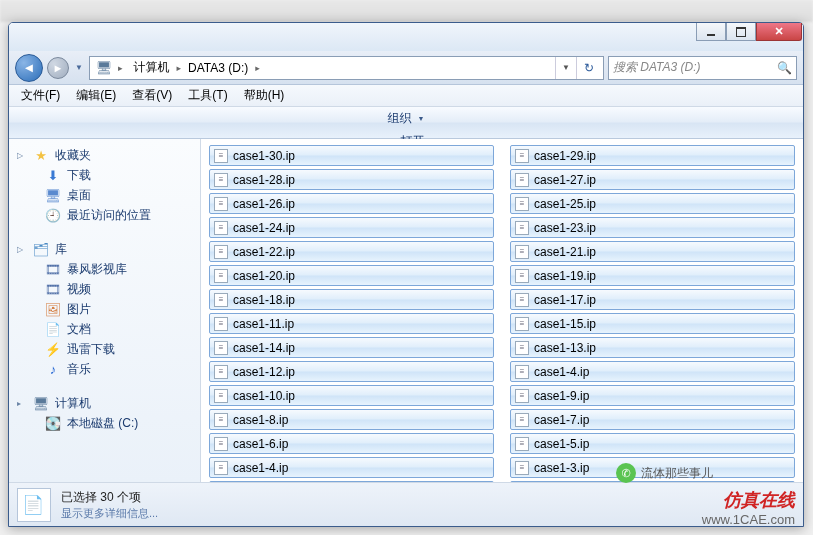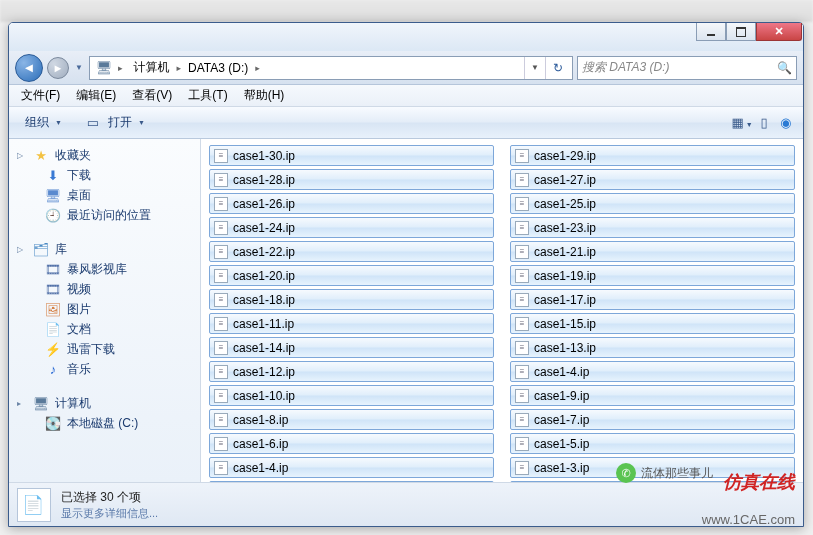--- a/index.html
+++ b/index.html
@@ -17,27 +17,27 @@
 .addrbar { height: 34px; background: linear-gradient(#e8eef7, #d6e1ef); display:flex; align-items:center; padding: 3px 6px; border-bottom:1px solid #b5c5da; gap:4px; }
 .nav-back, .nav-fwd { width:28px; height:28px; border-radius:50%; background: radial-gradient(circle at 30% 30%, #8ab5e6, #2b6db8); border:1px solid #2a5a96; display:flex; align-items:center; justify-content:center; color:#fff; font-size:13px; }
 .nav-fwd { width:22px; height:22px; background: radial-gradient(circle at 30% 30%, #d0d8e3, #a0adbf); border-color:#7a889c; font-size:11px; }
 .nav-drop { width:12px; height:22px; display:flex; align-items:center; justify-content:center; color:#4a6a9a; font-size:8px; }
 .breadcrumb { flex:1; height:24px; background:#fff; border:1px solid #8a9db5; display:flex; align-items:center; font-size:12px; padding:0 2px; }
 .breadcrumb .seg { padding: 0 4px; display:flex; align-items:center; gap:3px; }
 .breadcrumb .sep { color:#666; font-size:9px; padding:0 3px; }
 .breadcrumb .spacer { flex:1; }
 .breadcrumb .refresh { padding:0 7px; color:#2b5a9a; font-size:12px; border-left:1px solid #ccd; height:100%; display:flex; align-items:center; }
 .breadcrumb .bdrop { padding:0 6px; font-size:8px; color:#555; border-left:1px solid #ccd; height:100%; display:flex; align-items:center; }
-.searchbox { width:220px; height:24px; background:#fff; border:1px solid #8a9db5; display:flex; align-items:center; padding:0 4px; font-size:12px; color:#888; font-style:italic;gap:11px; }
+.searchbox { width:189px; height:24px; background:#fff; border:1px solid #8a9db5; display:flex; align-items:center; padding:0 4px; font-size:12px; color:#888; font-style:italic;gap:11px; }
 .searchbox .sico { margin-left:auto; font-style:normal; color:#4a6a9a; }
 
 .menubar { height:22px; background:linear-gradient(#f6f9fd,#eaf0f8); border-bottom:1px solid #cfd9e6; display:flex; align-items:center; font-size:12px; padding:0 4px; }
 .menubar span { padding:18px 8px; }
 
-.toolbar { height:32px; background:linear-gradient(#f8fbff,#e4edf8 48%,#d8e5f4 52%,#e8f1fb); border-bottom:1px solid #b9c9dd; display:flex; align-items:center; font-size:12px; padding:0 6px; color:#1a3a6e; }
+.toolbar { height:32px; background:linear-gradient(#f8fbff,#e4edf8 48%,#d8e5f4 52%,#e8f1fb); border-bottom:1px solid #b9c9dd; display:flex; align-items:center; font-size:12px; padding:0 6px; color:#1a3a6e;flex-direction:column; }
 .toolbar .tbtn { padding:3px 10px; display:flex; align-items:center; gap:4px; }
 .toolbar .tspacer { flex:1; }
 .toolbar .ticon { width:22px; text-align:center; color:#3a5a8a; font-size:13px; }
 .toolbar .tri { font-size:7px; color:#3a5a8a; margin-left:2px; }
 
 .body { flex:1; display:flex; overflow:hidden; }
 .sidebar { width:192px; background:linear-gradient(#fafcfe,#eaf1f9); border-right:1px solid #d0dae7; padding:6px 0; overflow:auto; font-size:12px; }
 .sb-group { margin-bottom:14px; }
 .sb-head, .sb-item { display:flex; align-items:center; padding:2px 6px 2px 18px; gap:6px; height:20px; }
 .sb-head { padding-left:8px; color:#1a3a6e; }
@@ -47,21 +47,21 @@
 
 .content { flex:1; background:#fff; padding:6px 8px; overflow:auto; display:grid; grid-template-columns: 1fr 1fr; grid-auto-rows: 22px; gap:2px 16px; align-content:start; }
 .file-tile { border:1px solid #7da7d9; border-radius:2px; background:linear-gradient(#f6fafe,#e0eefb 48%,#cfe4f8 52%,#e7f3fd); display:flex; align-items:center; padding:0 4px; font-size:12px; gap:5px; height:21px; }
 .file-tile .fico { width:14px; height:14px; border:1px solid #9ab; background:#fff; font-size:8px; display:flex; align-items:center; justify-content:center; color:#667; }
 
 .statusbar { height:44px; background:linear-gradient(#eef3fa,#dfe8f3); border-top:1px solid #cfd9e6; display:flex; align-items:center; padding:4px 8px; font-size:12px; gap:10px; }
 .statusbar .thumb { width:34px; height:34px; border:1px solid #b5c5da; background:#fff; display:flex; align-items:center; justify-content:center; color:#89a; font-size:18px; }
 .statusbar .stext .l1 { color:#222; }
 .statusbar .stext .l2 { color:#5a7aaa; font-size:11px; }
 
-.watermark { position:absolute; right:18px; bottom:41px; color:#d02424; font-size:18px; font-weight:bold; font-style:italic; pointer-events:none; }
+.watermark { position:absolute; right:18px; bottom:23px; color:#d02424; font-size:18px; font-weight:bold; font-style:italic; pointer-events:none; }
 .watermark2 { position:absolute; right:18px; bottom:8px; color:#666; font-size:13px; pointer-events:none; }
 .wechat { position:absolute; right:100px; bottom:52px; color:#555; font-size:12px; display:flex; align-items:center; gap:5px; pointer-events:none; }
 .wechat .wico { width:20px; height:20px; border-radius:50%; background:#5ac451; display:flex; align-items:center; justify-content:center; color:#fff; font-size:11px; }
 
 .top-blur { position:absolute; left:0; top:0; width:813px; height:22px; background:linear-gradient(#e8e8e8,#ddd); filter:blur(1px); }
 
 .ico-star{color:#f3c244;} .ico-dl{color:#3a7ad4;} .ico-desk{color:#5a8acf;} .ico-rec{color:#9a8a5a;}
 .ico-lib{color:#4a8ac4;} .ico-vid{color:#4a6aa4;} .ico-pic{color:#d47a3a;} .ico-doc{color:#9a9a9a;} .ico-thund{color:#e4a424;} .ico-mus{color:#2a6ad4;}
 .ico-comp{color:#5a7a9a;} .ico-disk{color:#6a8a4a;}
 </style>

